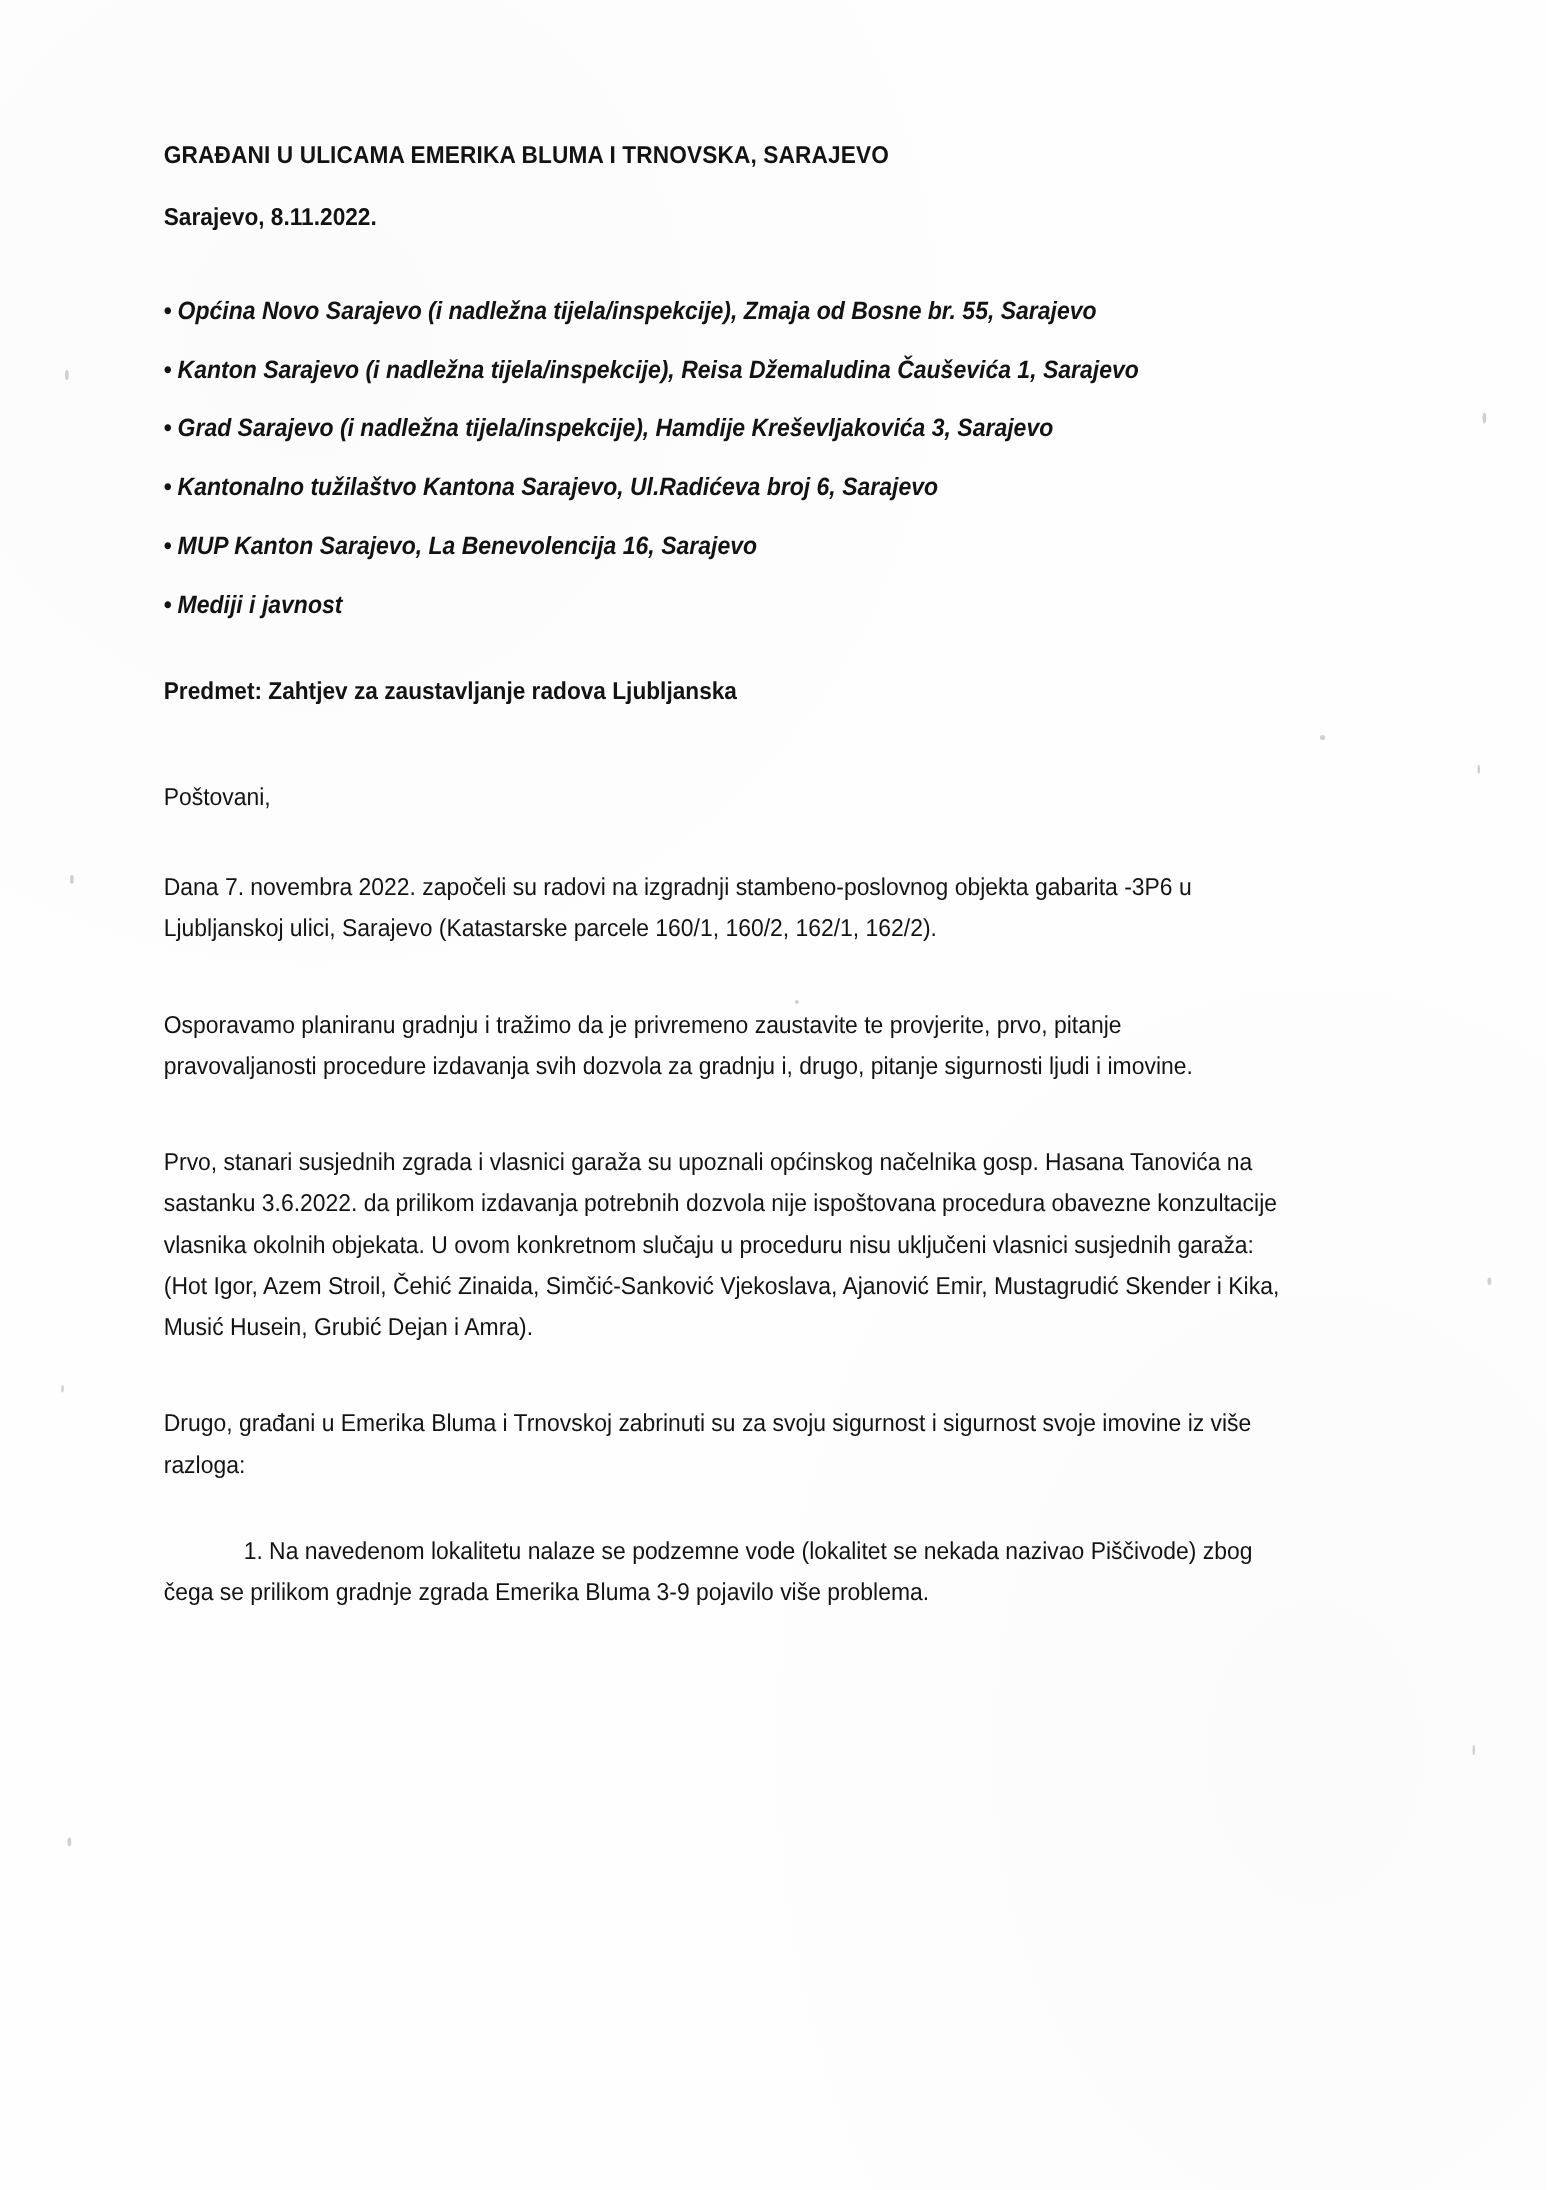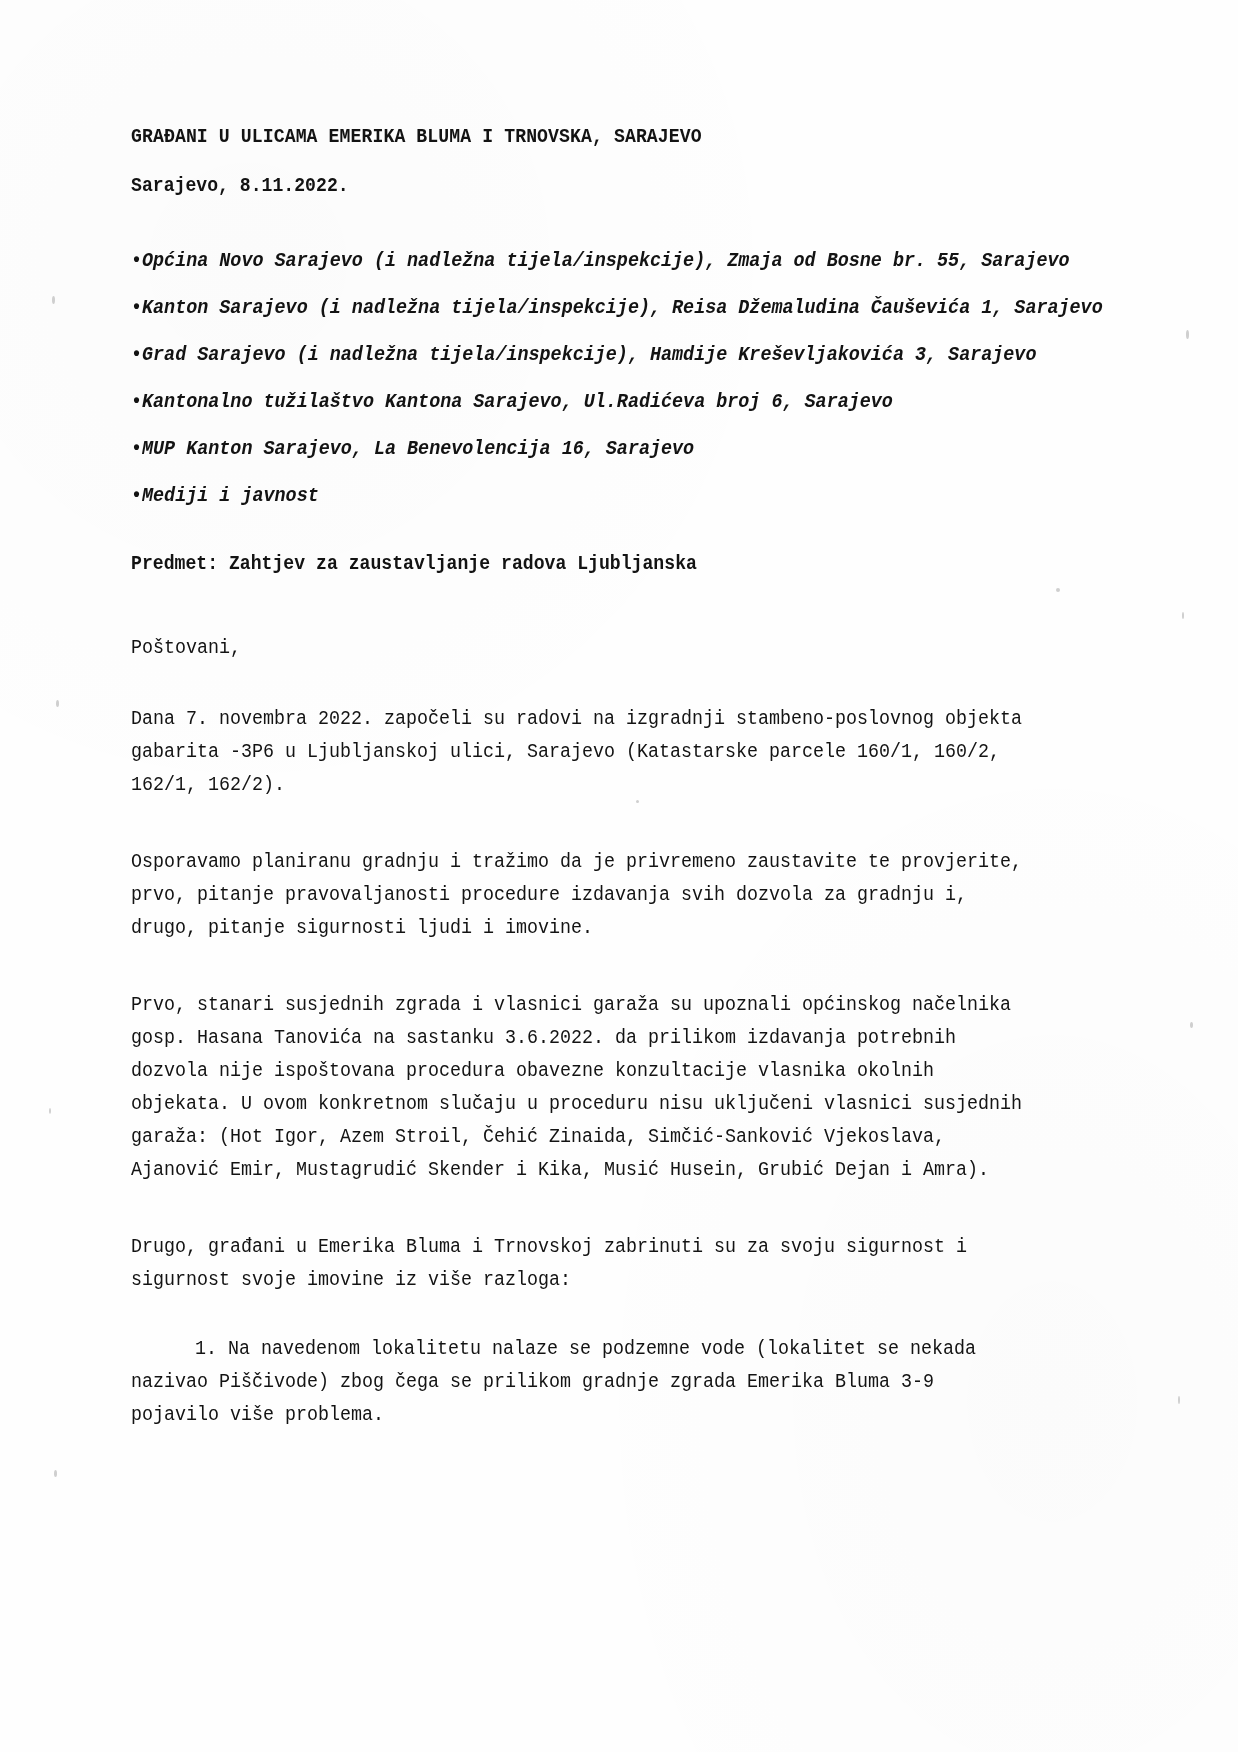--- a/index.html
+++ b/index.html
@@ -28,23 +28,22 @@
   .speck {
     position: absolute;
     background: #cfcfcf;
     border-radius: 50%;
     pointer-events: none;
   }
 
   .content {
     position: absolute;
     left: 131px;
-    top: 13px;
+    top: 0;
     width: 900px;
-    font-family: Liberation Mono, monospace;
   }
 
   
   .doc-title {
     font-weight: bold;
     font-size: 19.5px;
     letter-spacing: 0.1px;
     transform: scaleX(0.93);
     transform-origin: left center;
     margin-top: 113px;

